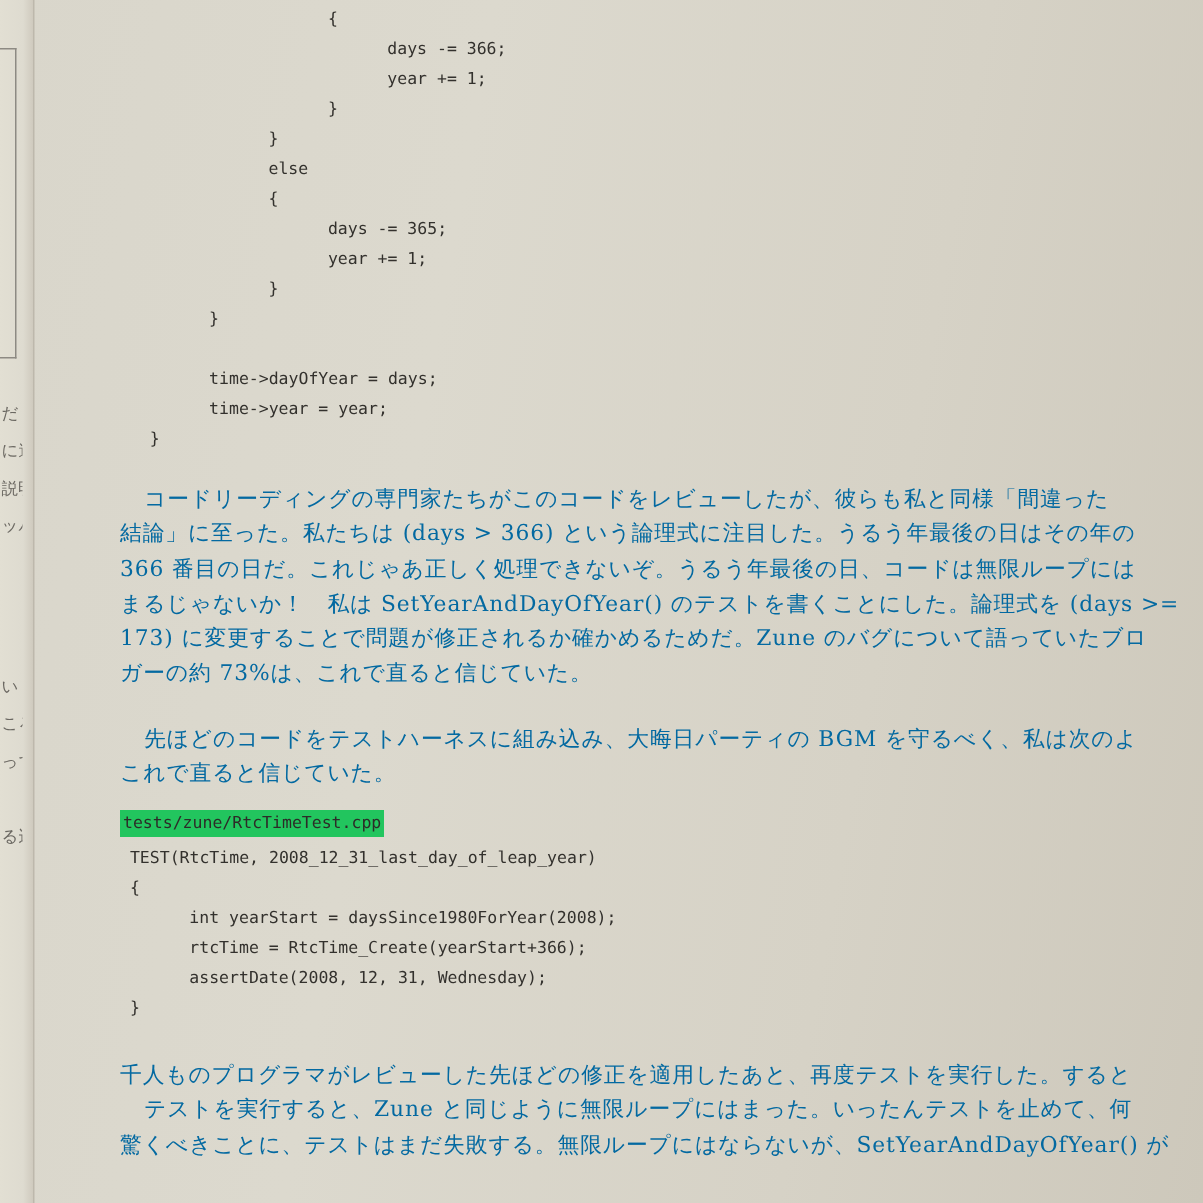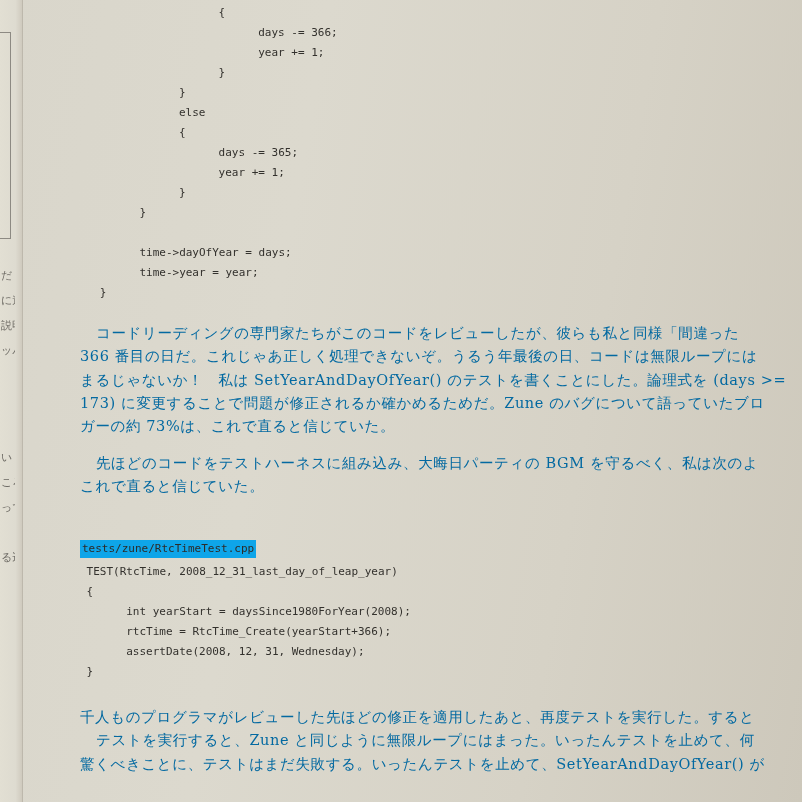--- a/index.html
+++ b/index.html
@@ -33,21 +33,21 @@
     position: absolute; left: 80px; width: 606px;
     font-size: 14.5px; line-height: 23.3px; letter-spacing: 0.6px;
     color: #0369a1; text-align: justify; margin: 0;
   }
   .para .line { display: block; white-space: nowrap; height: 23.3px; }
   .indent { padding-left: 16px; }
   .file-label {
     position: absolute; left: 80px; top: 540px;
     font-family: "DejaVu Sans Mono", "Liberation Mono", monospace;
     font-size: 11px; line-height: 18px; padding: 0 2px;
-    background: #0ea5e9; color: #2d2b28;
+    background: #22c55e; color: #2d2b28;
   }
 </style>
 </head>
 <body>
 
 <div class="gutter">
   <div class="gutter-box"></div>
   <span class="gutter-char" style="top:268px">だ</span>
   <span class="gutter-char" style="top:293px">に違</span>
   <span class="gutter-char" style="top:318px">説明</span>
@@ -55,32 +55,33 @@
   <span class="gutter-char" style="top:450px">い</span>
   <span class="gutter-char" style="top:475px">ころ</span>
   <span class="gutter-char" style="top:500px">って</span>
   <span class="gutter-char" style="top:550px">る込</span>
 </div>
 
 <pre class="code" id="code1" style="top:3px"><span class="code-line" style="padding-left: 138.6px;">{</span><span class="code-line" style="padding-left: 178.2px;">days -= 366;</span><span class="code-line" style="padding-left: 178.2px;">year += 1;</span><span class="code-line" style="padding-left: 138.6px;">}</span><span class="code-line" style="padding-left: 99px;">}</span><span class="code-line" style="padding-left: 99px;">else</span><span class="code-line" style="padding-left: 99px;">{</span><span class="code-line" style="padding-left: 138.6px;">days -= 365;</span><span class="code-line" style="padding-left: 138.6px;">year += 1;</span><span class="code-line" style="padding-left: 99px;">}</span><span class="code-line" style="padding-left: 59.4px;">}</span><span class="code-line" style="padding-left: 0px;"></span><span class="code-line" style="padding-left: 59.4px;">time-&gt;dayOfYear = days;</span><span class="code-line" style="padding-left: 59.4px;">time-&gt;year = year;</span><span class="code-line" style="padding-left: 19.8px;">}</span></pre>
 
 <div class="para" style="top:322px">
   <span class="line indent">コードリーディングの専門家たちがこのコードをレビューしたが、彼らも私と同様「間違った</span>
+  <span class="line">結論」に至った。私たちは (days &gt; 366) という論理式に注目した。うるう年最後の日はその年の</span>
   <span class="line">366 番目の日だ。これじゃあ正しく処理できないぞ。うるう年最後の日、コードは無限ループには</span>
   <span class="line">まるじゃないか！　私は SetYearAndDayOfYear() のテストを書くことにした。論理式を (days &gt;=</span>
   <span class="line">173) に変更することで問題が修正されるか確かめるためだ。Zune のバグについて語っていたブロ</span>
   <span class="line">ガーの約 73%は、これで直ると信じていた。</span>
 </div>
 
-<div class="para" style="top:452px">
+<div class="para" style="top:482px">
   <span class="line indent">先ほどのコードをテストハーネスに組み込み、大晦日パーティの BGM を守るべく、私は次のよ</span>
   <span class="line">これで直ると信じていた。</span>
 </div>
 
 <div class="file-label">tests/zune/RtcTimeTest.cpp</div>
 
 <pre class="code" id="code2" style="top:562px"><span class="code-line" style="padding-left: 6.6px;">TEST(RtcTime, 2008_12_31_last_day_of_leap_year)</span><span class="code-line" style="padding-left: 6.6px;">{</span><span class="code-line" style="padding-left: 46.2px;">int yearStart = daysSince1980ForYear(2008);</span><span class="code-line" style="padding-left: 46.2px;">rtcTime = RtcTime_Create(yearStart+366);</span><span class="code-line" style="padding-left: 46.2px;">assertDate(2008, 12, 31, Wednesday);</span><span class="code-line" style="padding-left: 6.6px;">}</span></pre>
 
 <div class="para" style="top:706px">
   <span class="line">千人ものプログラマがレビューした先ほどの修正を適用したあと、再度テストを実行した。すると</span>
   <span class="line indent">テストを実行すると、Zune と同じように無限ループにはまった。いったんテストを止めて、何</span>
-  <span class="line">驚くべきことに、テストはまだ失敗する。いったんテストを止めて、SetYearAndDayOfYear() が</span>
+  <span class="line">驚くべきことに、テストはまだ失敗する。無限ループにはならないが、SetYearAndDayOfYear() が</span>
 </div>
 
 </body></html>

